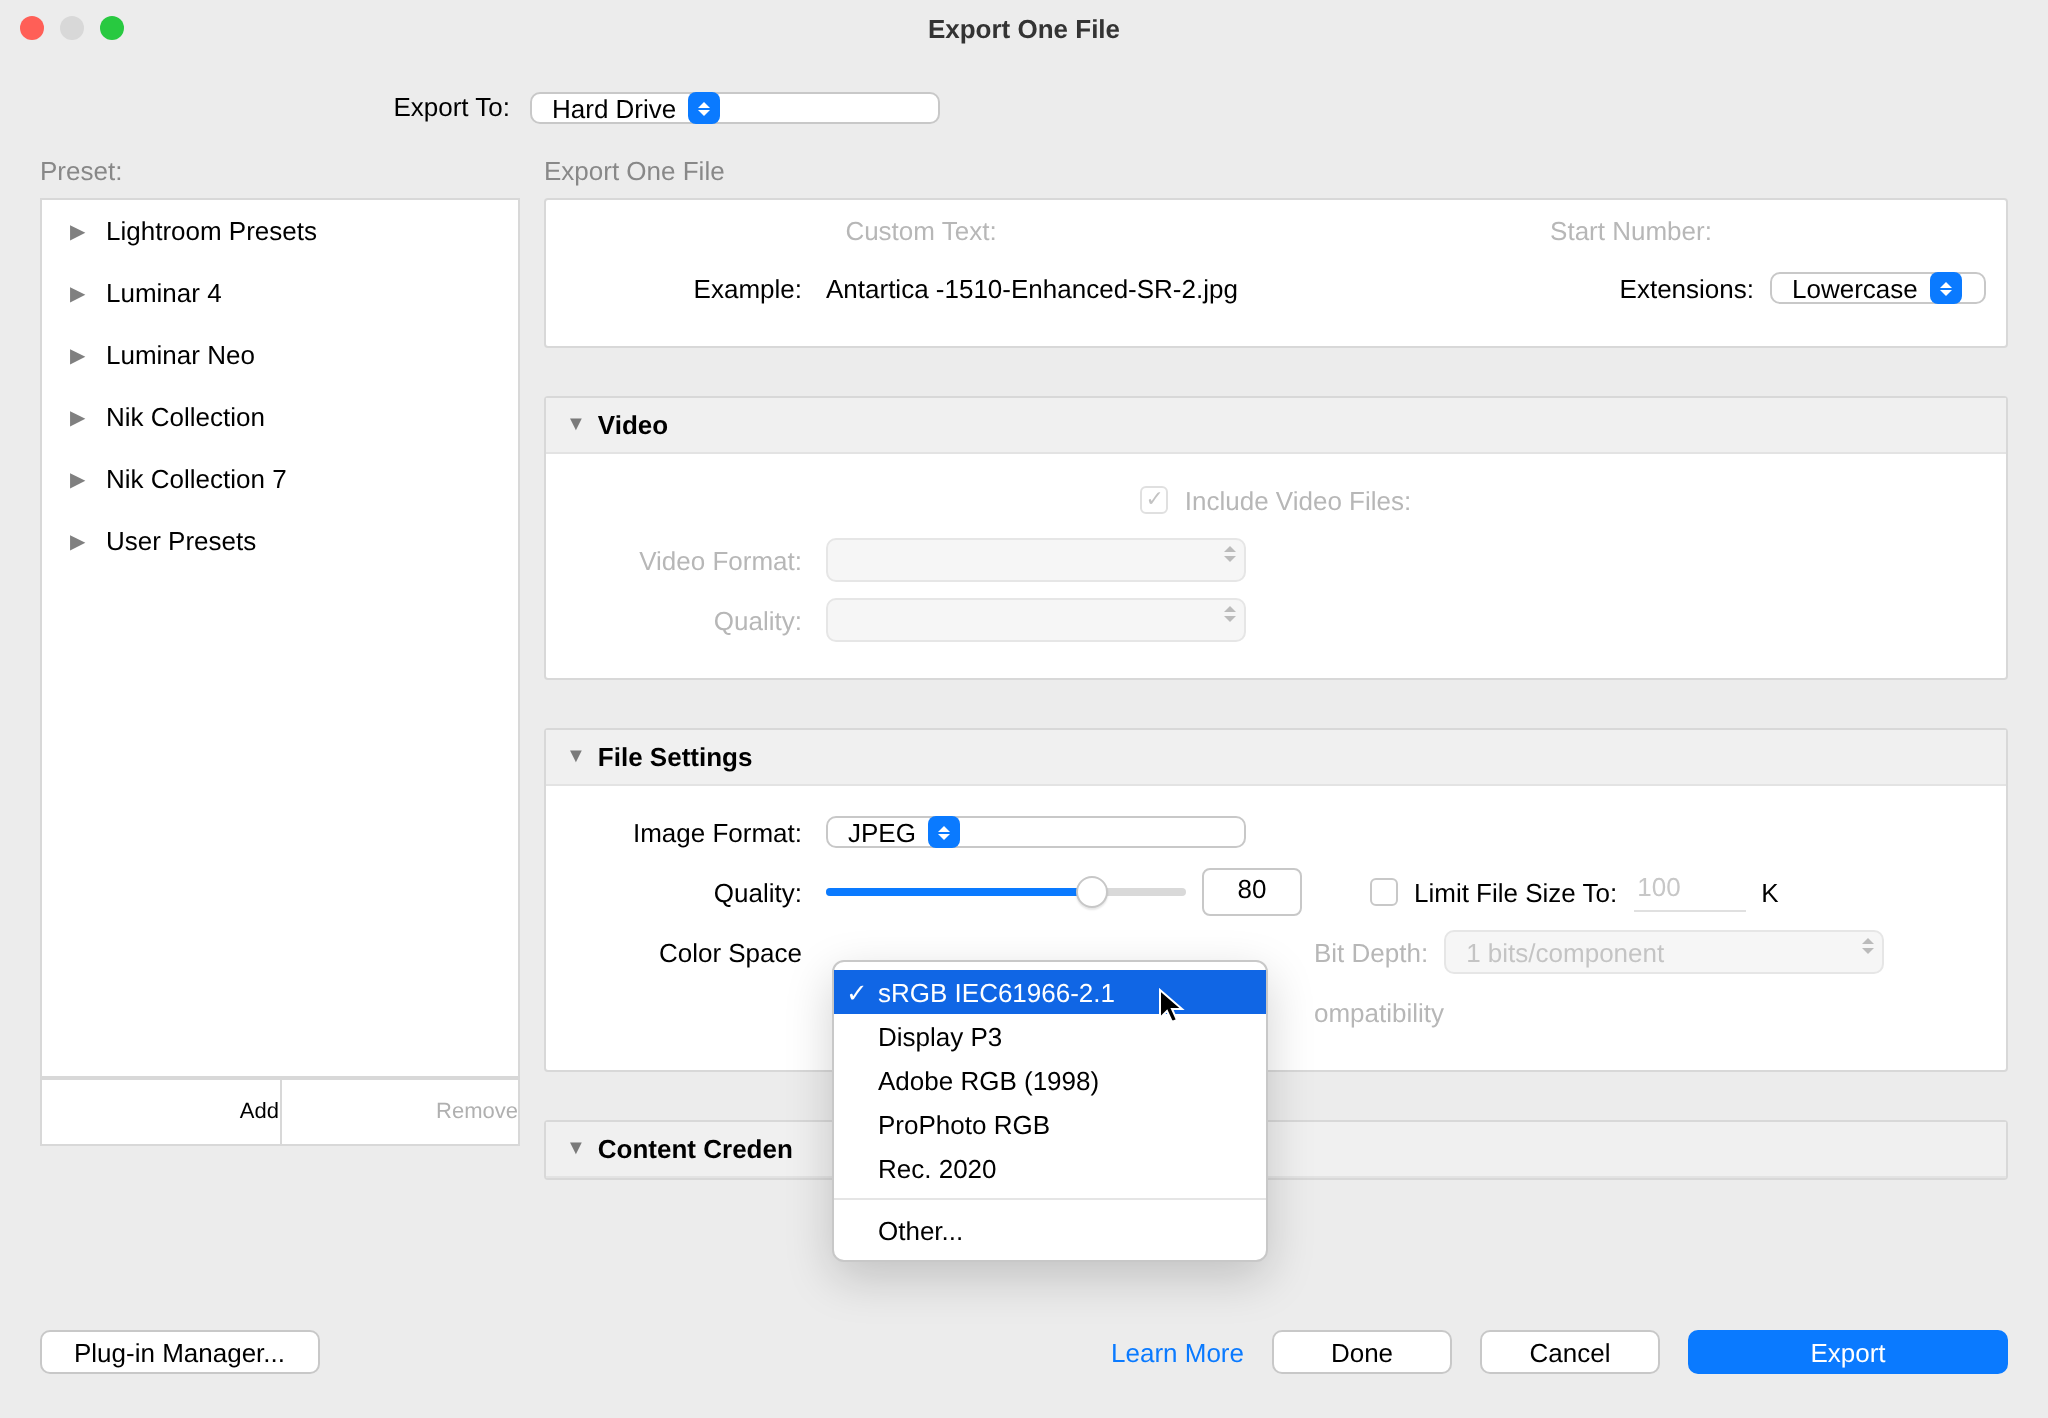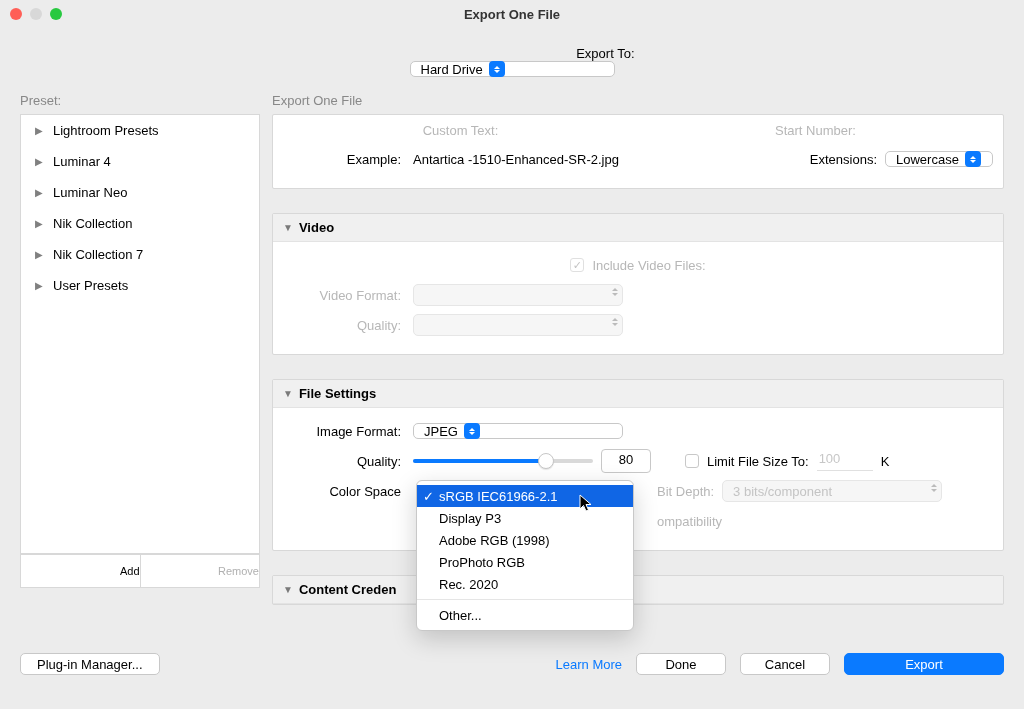--- a/index.html
+++ b/index.html
@@ -8,21 +8,21 @@
 
 .titlebar { height: 28px; display: flex; align-items: center; position: relative; }
 .traffic { display: flex; gap: 8px; margin-left: 10px; }
 .tl { width: 12px; height: 12px; border-radius: 50%; }
 .tl.red { background: #ff5f57; }
 .tl.yellow { background: #d8d8d8; }
 .tl.green { background: #28c940; }
 .title { position: absolute; left: 0; right: 0; text-align: center; font-weight: 700; font-size: 13px; color: #333; }
 
 
-.exportto { display: flex; align-items: center; justify-content: flex-start; padding: 18px 0 16px 0; flex-direction: column; }
+.exportto { display: flex; justify-content: flex-start; padding: 18px 0 16px 0; }
 .exportto-label { width: 265px; text-align: right; padding-right: 10px; color: #000; }
 .popup { background: #fff; border: 1px solid #c8c8c8; border-radius: 5px; height: 16px; display: inline-flex; align-items: center; padding: 0 4px 0 10px; position: relative; }
 .popup .cap { background: #0a7aff; width: 16px; height: 16px; border-radius: 4px; margin-left: 6px; display: flex; flex-direction: column; align-items: center; justify-content: center; }
 .popup .cap .arw { width: 0; height: 0; border-left: 3px solid transparent; border-right: 3px solid transparent; }
 .popup .cap .up { border-bottom: 3px solid #fff; margin-bottom: 1px; }
 .popup .cap .dn { border-top: 3px solid #fff; }
 
 
 .cols { display: flex; padding: 0 20px; gap: 12px; }
 .left { width: 240px; }
@@ -75,21 +75,21 @@
 .menu-item { height: 22px; display: flex; align-items: center; padding: 0 14px 0 22px; position: relative; font-size: 13px; }
 .menu-item.sel { background: #1066e5; color: #fff; }
 .menu-item .check { position: absolute; left: 6px; }
 .menu-sep { height: 1px; background: #e5e5e5; margin: 4px 0; }
 
 
 .cursor { position: absolute; left: 579px; top: 494px; z-index: 60; pointer-events: none; }
 .cursor svg { display: block; }
 
 
-.bottom { position: absolute; left: 0; right: 0; bottom: 16px; padding: 12px 20px 18px; display: flex; align-items: flex-start; }
+.bottom { position: absolute; left: 0; right: 0; bottom: 4px; padding: 12px 20px 18px; display: flex; align-items: flex-start; }
 .btn { height: 22px; padding: 0 16px; background: #fff; border: 1px solid #c8c8c8; border-radius: 5px; font-size: 13px; cursor: default; display: inline-flex; align-items: center; justify-content: center; }
 .btn.primary { background: #0a7aff; border-color: #0a7aff; color: #fff; }
 .link { color: #0a7aff; }
 .spacer { flex: 1; }
 .bottom .group { display: flex; gap: 14px; align-items: center; }
 </style>
 </head>
 <body>
 
 <div class="titlebar">
@@ -246,21 +246,21 @@
             <span>K</span>
           </div>
         </div>
         <div class="row">
           <div class="lab">Color Space</div>
           <div class="val">
             <span style="width:210px"></span>
             <span style="width:18px"></span>
             <span class="muted">Bit Depth:</span>
             <div class="select-disabled" style="width:220px;">
-              <span>3 bits/component</span>
+              <span>1 bits/component</span>
               <span class="mini">
                   <span class="a u"></span>
                   <span class="a d"></span>
                 </span>
             </div>
           </div>
         </div>
         <div class="row">
           <div class="lab"></div>
           <div class="val">

